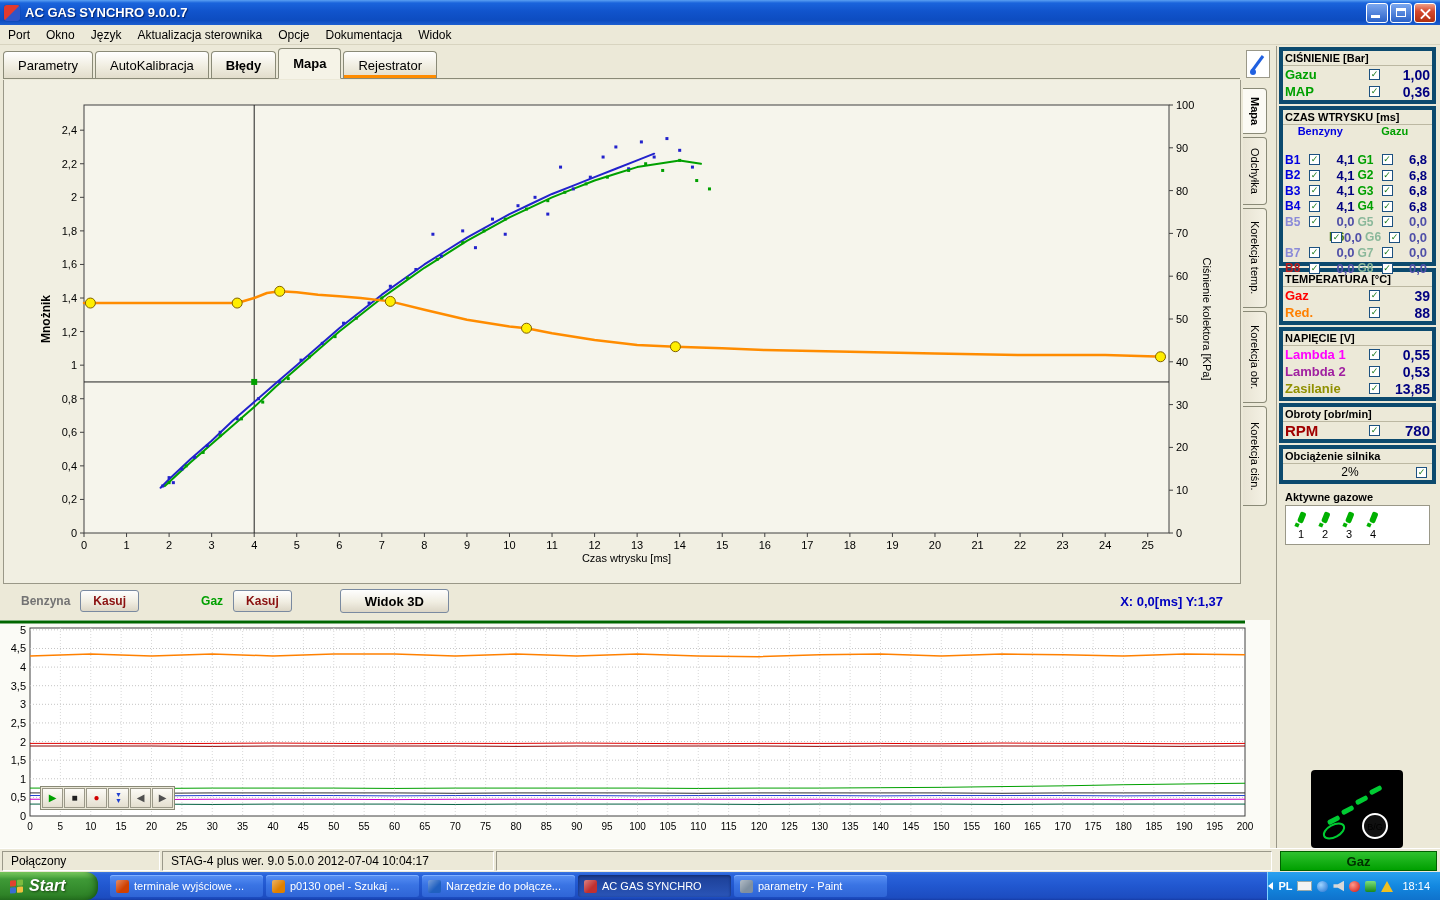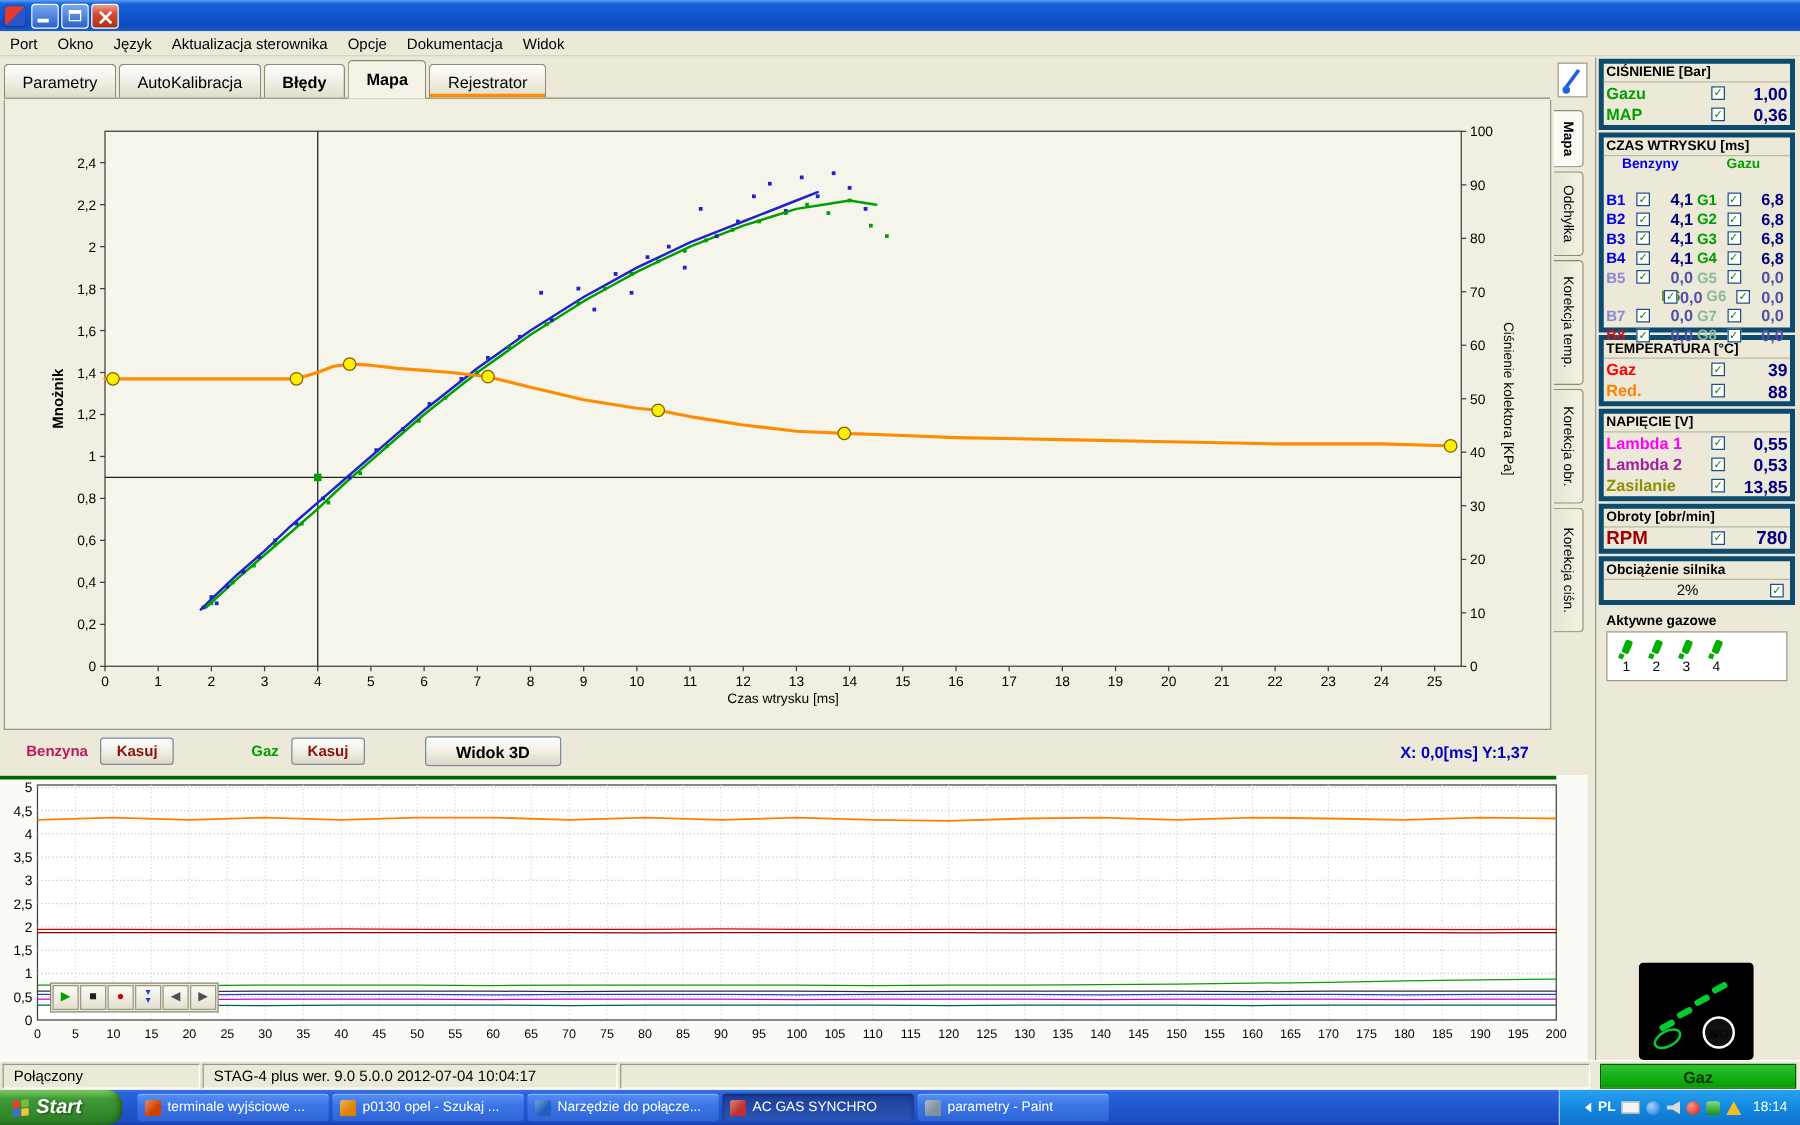--- a/index.html
+++ b/index.html
@@ -78,21 +78,21 @@
   .loadval{flex:1;text-align:center;font-size:12px;}
   .aktbox{background:#fff;border:1px solid #9a9888;margin:1px 2px;height:40px;display:flex;
     align-items:center;padding-left:4px;gap:2px;}
   .akt-item{width:22px;display:flex;flex-direction:column;align-items:center;}
   .akt-item .num{font-size:11px;line-height:11px;}
   .bg-logo{position:absolute;left:34px;top:724px;}
 
   
   .chart-footer{position:absolute;left:3px;top:586px;width:1238px;height:30px;display:flex;align-items:center;}
   .flabel{font-weight:bold;font-size:12px;}
-  .flabel.benz{color:#be185d;margin-left:18px;}
+  .flabel.benz{color:#737373;margin-left:18px;}
   .flabel.gas{color:#00a000;margin-left:62px;}
   .btn{height:22px;border:1px solid #7a8aa0;border-radius:3px;margin-left:10px;
     background:linear-gradient(#fefefe,#f0ede1 55%,#dcd6c6);font-size:12px;padding:0 12px;
     font-family:"Liberation Sans",sans-serif;}
   .btn.kasuj{color:#8a1010;font-weight:bold;}
   .btn.widok{height:24px;font-weight:bold;padding:0 24px;margin-left:48px;font-size:13px;}
   .coords{position:absolute;right:18px;font-weight:bold;font-size:13px;color:#0000c0;margin-left:10px;}
 
   
   .strip{position:absolute;left:0;top:620px;width:1270px;height:228px;background:#fbfbf6;}
@@ -124,39 +124,40 @@
     text-shadow:1px 1px 2px #1a4a12;box-shadow:inset -6px 0 8px -6px #0a3a08;}
   .flag{display:grid;grid-template-columns:6px 6px;grid-template-rows:6px 6px;gap:1px;margin:0 6px 0 10px;transform:skewY(-6deg);}
   .flag i{border-radius:1px;}
   .flag .fr{background:#e1422f;} .flag .fg{background:#7cbb3f;} .flag .fb{background:#3b6ed0;} .flag .fy{background:#f3c03f;}
   .task-items{display:flex;gap:3px;margin-left:12px;flex:1;}
   .task-item{width:153px;height:22px;border-radius:3px;display:flex;align-items:center;gap:5px;
     background:linear-gradient(#5890f4,#3a74e4 45%,#2f65d6);box-shadow:inset 0 1px 0 #7fb0ff;
     color:#fff;font-size:11px;padding:0 6px;white-space:nowrap;overflow:hidden;}
   .task-item.active{background:linear-gradient(#1c3f96,#2a55b8);box-shadow:inset 0 1px 3px #102a6a;}
   .ticon{width:13px;height:13px;border-radius:2px;flex:none;}
-  .tray{height:28px;display:flex;align-items:center;gap:5px;padding:0 10px 0 20px;
+  .tray{height:28px;display:flex;align-items:center;gap:5px;padding:0 10px 0 0;
     background:linear-gradient(180deg,#2aa1f0 0%,#1388e0 50%,#0f72cc 100%);
     border-left:1px solid #7fd2ff;color:#fff;}
   .tray-chev{width:0;height:0;border-top:4px solid transparent;border-bottom:4px solid transparent;border-right:5px solid #fff;}
   .tray-lang{font-size:11px;font-weight:bold;}
   .kbd-icon{width:15px;height:10px;background:#f4f4f4;border-radius:1px;box-shadow:inset 0 0 0 1px #9aa;}
   .tico{width:11px;height:11px;flex:none;}
   .tico.net{border-radius:50%;background:radial-gradient(circle at 35% 35%,#9fd4ff,#1e6fd0);}
   .tico.vol{background:#d8d8d8;clip-path:polygon(0 35%,40% 35%,100% 0,100% 100%,40% 65%,0 65%);}
   .tico.alert{border-radius:50%;background:radial-gradient(circle at 35% 35%,#ff9a8a,#d01010);}
   .tico.ok{border-radius:2px;background:linear-gradient(#7ce07c,#1a8a1a);}
   .tico.warn{width:0;height:0;border-left:6px solid transparent;border-right:6px solid transparent;border-bottom:11px solid #f0c020;background:none;}
   .tray-time{font-size:11px;margin-left:4px;}
 </style>
 </head>
 <body>
 
 <div class="titlebar">
   <div class="app-icon"></div>
+  <div class="title-text">AC GAS SYNCHRO  9.0.0.7</div>
   <div class="win-btns">
     <div class="wbtn">
         <span class="min-glyph"></span>
       </div>
     <div class="wbtn">
         <span class="max-glyph"></span>
       </div>
     <div class="wbtn close">
         <span class="x1"></span>
         <span class="x2"></span>

